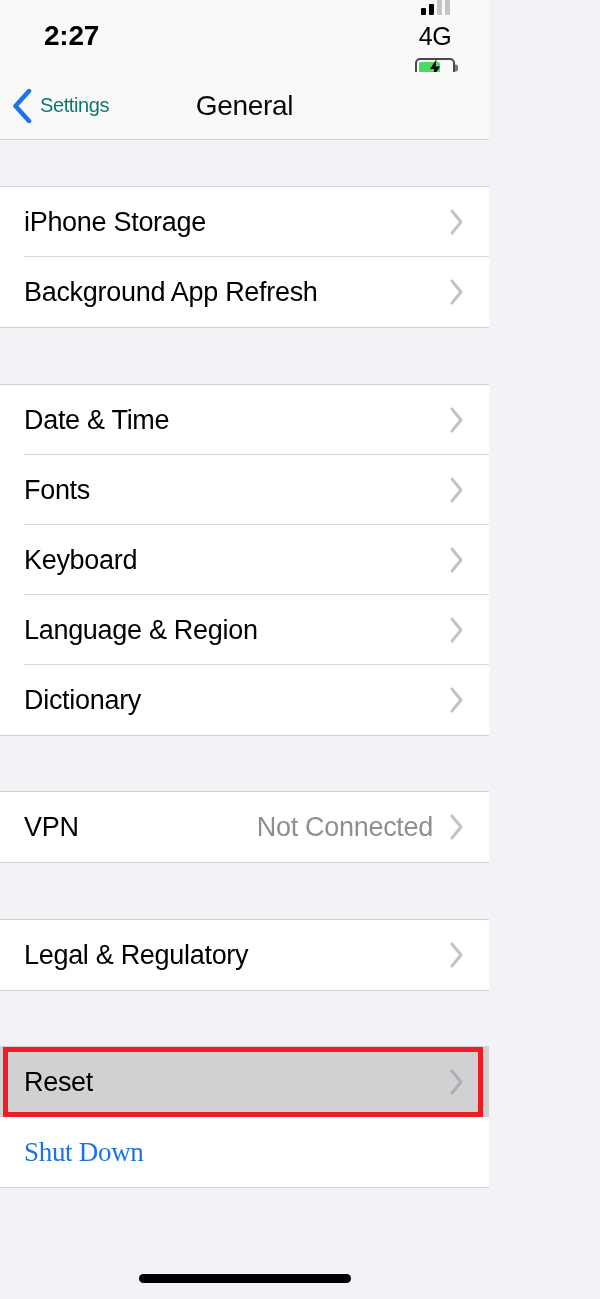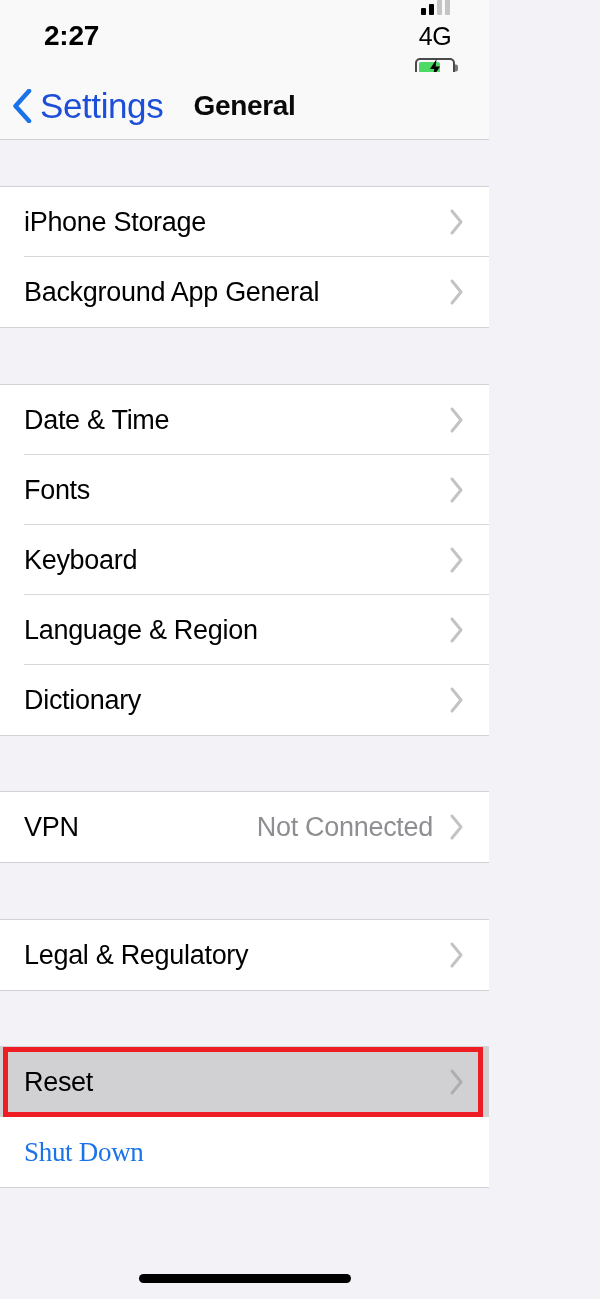--- a/index.html
+++ b/index.html
@@ -127,30 +127,30 @@
     gap: 8px;
     padding-left: 12px;
     cursor: pointer;
   }
   .back-chevron {
     width: 20px;
     height: 34px;
     flex: 0 0 20px;
   }
   .back-label {
-    font-size: 35px;
-    color: #1d4ed8;
+    font-size: 20px;
+    color: #0f766e;
     letter-spacing: -0.4px;
   }
   .nav-title {
     position: absolute;
     left: 0; right: 0;
     text-align: center;
     font-size: 28px;
-    font-weight: bold;
+    font-weight: normal;
     color: #0a0a0a;
     letter-spacing: -0.3px;
     pointer-events: none;
   }
 
   
   .list {
     flex: 1 1 auto;
     background: #f2f2f7;
     position: relative;
@@ -279,21 +279,21 @@
 
     <div class="group">
       <div class="row">
         <span class="row-label">iPhone Storage</span>
         <svg class="chevron" viewBox="0 0 16 28">
           <path d="M3 3 L12 14 L3 25" fill="none" stroke="#c3c3c7" stroke-width="3" stroke-linecap="round" stroke-linejoin="round"></path>
         </svg>
         <div class="sep"></div>
       </div>
       <div class="row">
-        <span class="row-label">Background App General</span>
+        <span class="row-label">Background App Refresh</span>
         <svg class="chevron" viewBox="0 0 16 28">
           <path d="M3 3 L12 14 L3 25" fill="none" stroke="#c3c3c7" stroke-width="3" stroke-linecap="round" stroke-linejoin="round"></path>
         </svg>
       </div>
     </div>
 
     <div class="gap" style="height:58px"></div>
 
     <div class="group">
       <div class="row">

